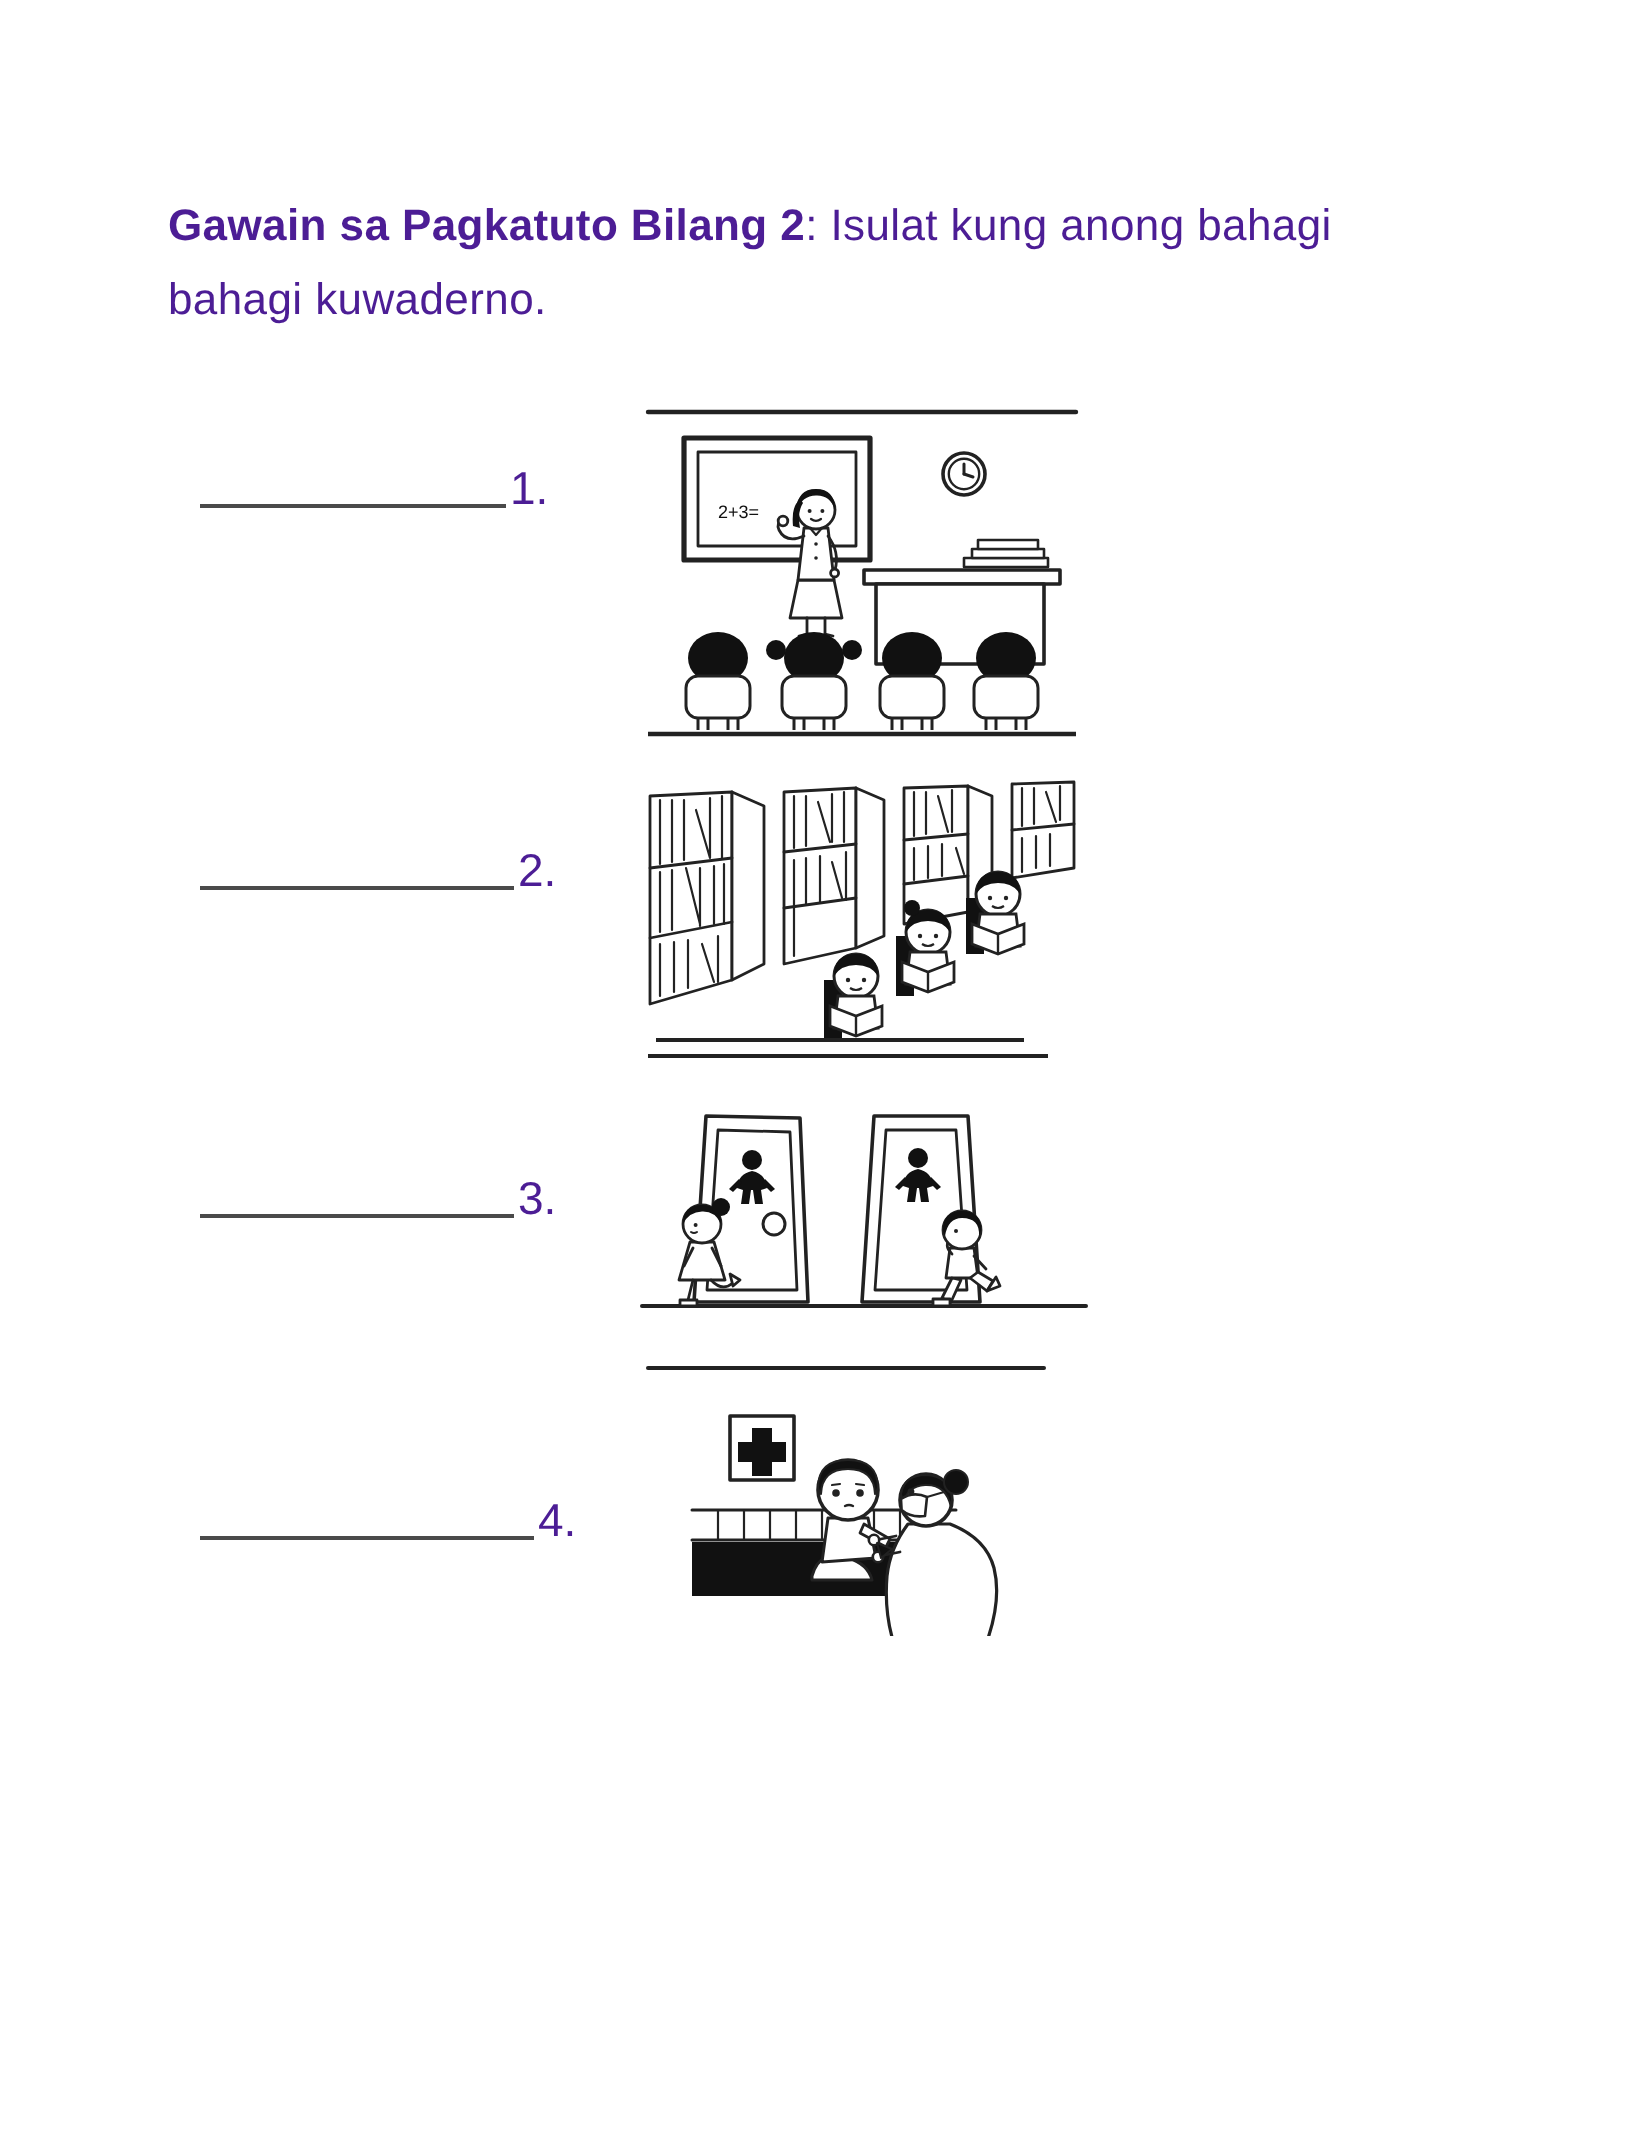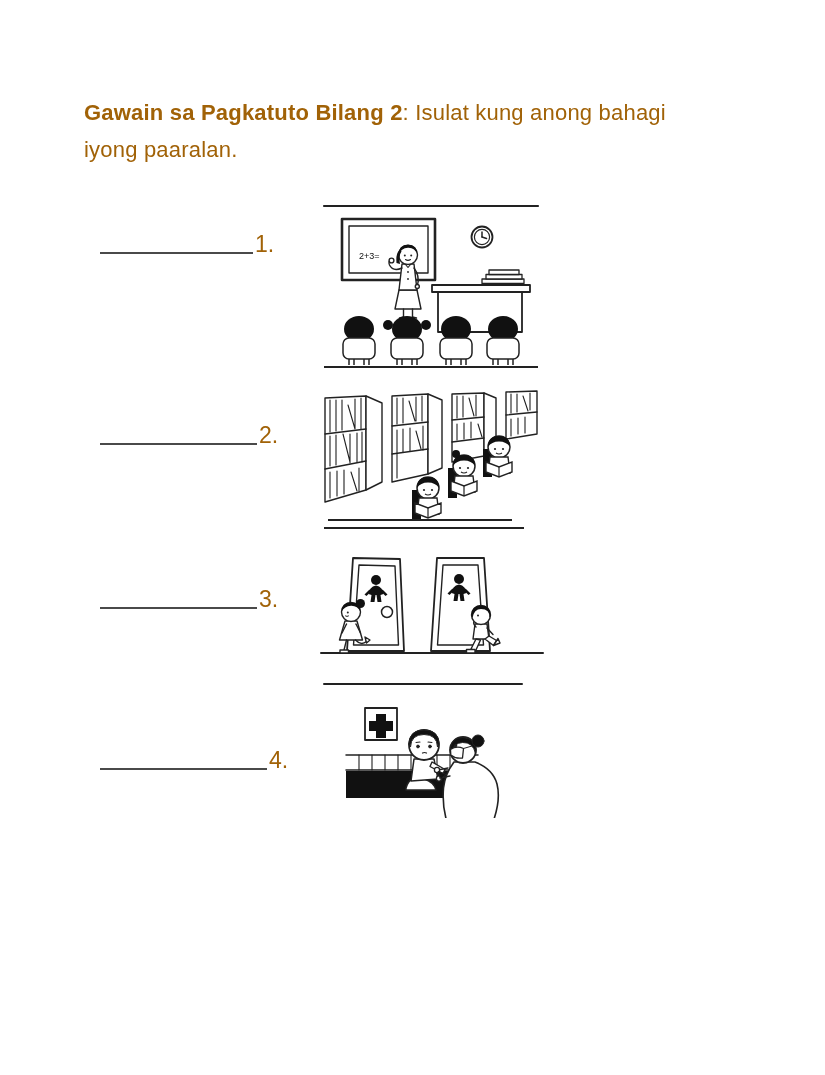--- a/index.html
+++ b/index.html
@@ -1,18 +1,18 @@
 <!DOCTYPE html>
 <html><head>
 <meta charset="utf-8">
 <style>
   html,body{margin:0;padding:0;background:#ffffff;}
   .page{
     position:relative;width:825px;height:818px;background:#ffffff;
-    font-family:"Liberation Sans",sans-serif;color:#a16207;overflow:hidden;
+    font-family:"Liberation Sans",sans-serif;color:#4c1d95;overflow:hidden;
   }
   .instructions{
     position:absolute;left:84px;top:94px;width:626px;
     font-size:22px;line-height:37px;letter-spacing:0.2px;
   }
   .i-line{display:block;white-space:nowrap;}
   .i-line.justify{white-space:normal;text-align:justify;text-align-last:justify;}
   .i-bold{font-weight:700;}
   .blank-group{position:absolute;display:flex;align-items:flex-end;}
   .blank-line{display:inline-block;height:26px;border-bottom:2px solid #4a4a4a;}
@@ -23,21 +23,21 @@
   .footer-left{position:absolute;left:84px;top:977px;font-size:15px;font-style:italic;letter-spacing:0.6px;}
   .footer-page{position:absolute;left:401px;top:976px;font-size:17px;}
 </style>
 </head>
 <body>
 
 <div class="page">
 
   <div class="instructions">
     <span class="i-line"><b class="i-bold">Gawain sa Pagkatuto Bilang 2</b><span>: Isulat kung anong bahagi</span></span>
-    <span class="i-line">iyong paaralan.</span>
+    <span class="i-line">bahagi kuwaderno.</span>
   </div>
 
   <div class="blank-group" style="left:100px;top:226px;">
     <span class="blank-line w1"></span>
     <span class="blank-number">1.</span>
   </div>
 
   <div class="figure" style="left:322px;top:199px;">
     <svg viewBox="0 0 218 172" width="218" height="172">
       <g fill="none" stroke="#222" stroke-width="1.5" stroke-linecap="round" stroke-linejoin="round">

